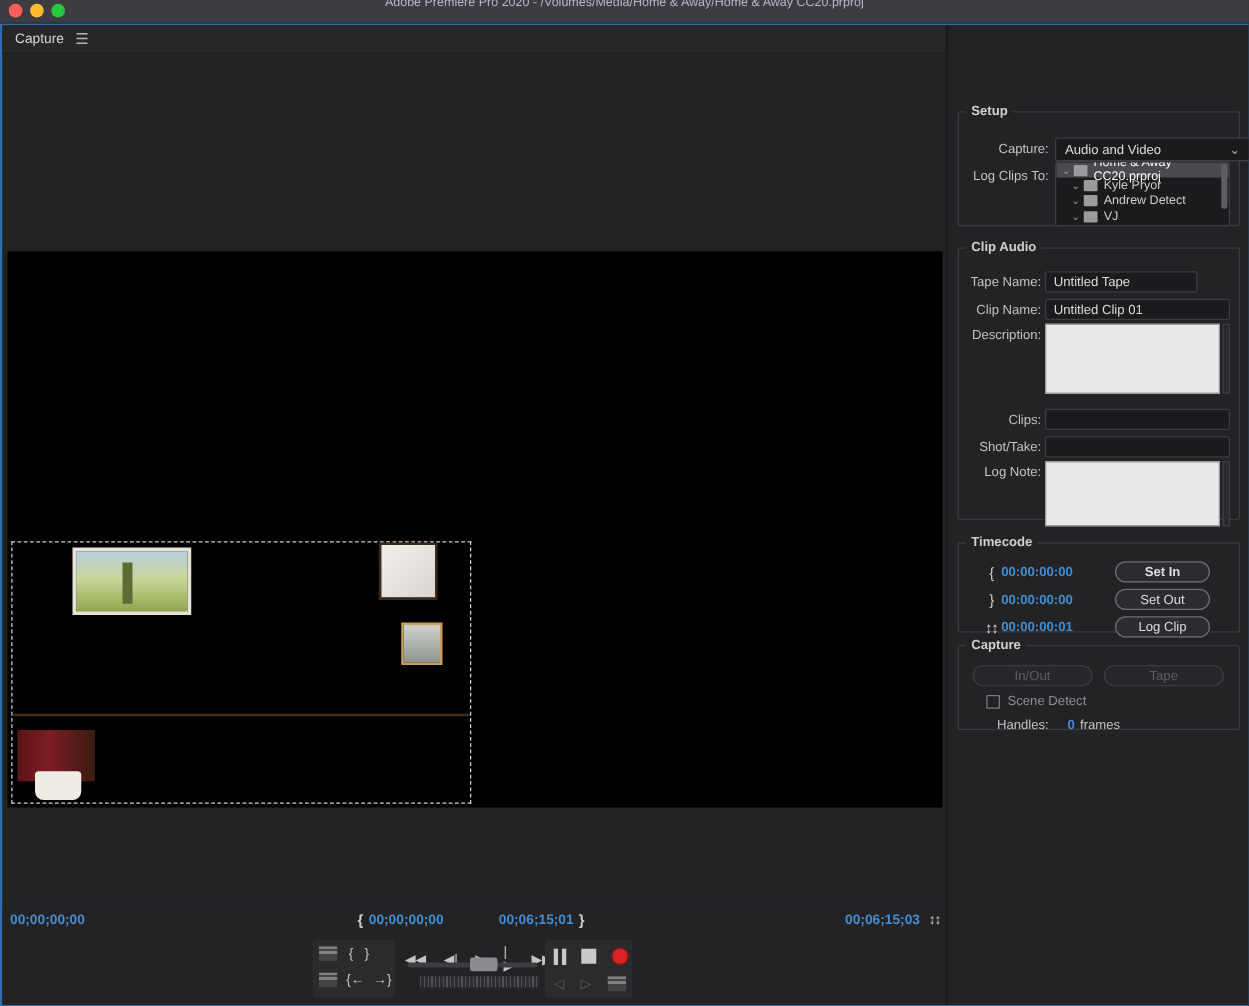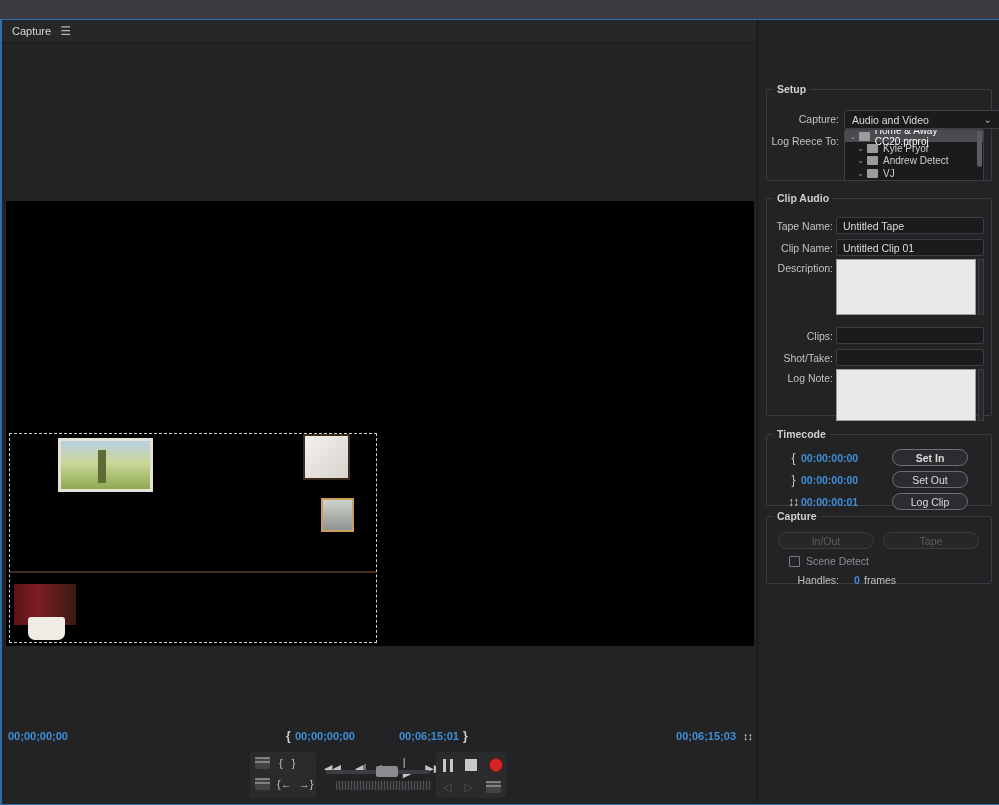--- a/index.html
+++ b/index.html
@@ -301,20 +301,28 @@
   }
   .chk-label { position: absolute; font-size: 10.5px; color: #8d8d92; }
   .handles-val { position: absolute; font-size: 10.5px; color: #3e8fd6; font-weight:bold; cursor: text;}
   .frames-lbl { position: absolute; font-size: 10.5px; color: #c2c2c2; }
 </style>
 </head>
 <body>
 
 <div id="app">
 
+  <div class="os-titlebar">
+    <div class="traffic">
+      <span class="dot red"></span>
+      <span class="dot yellow"></span>
+      <span class="dot green"></span>
+    </div>
+    <div class="os-title-text">Adobe Premiere Pro 2020 - /Volumes/Media/Home &amp; Away/Home &amp; Away CC20.prproj</div>
+  </div>
 
   <div class="win">
 
     <div class="capture-pane">
 
       <div class="pane-tabbar">
         <span class="tab-label">Capture</span>
         <span class="tab-menu">☰</span>
       </div>
 
@@ -404,21 +412,21 @@
 
       <fieldset class="grp grp-setup">
         <legend>Setup</legend>
 
         <span class="fld-label" style="left:6px; top:18px; width:66px;">Capture:</span>
         <div class="select-box" style="left:77px; top:15px; width:156px;">
           <span>Audio and Video</span>
           <span class="chev">⌄</span>
         </div>
 
-        <span class="fld-label" style="left:2px; top:40px; width:70px;">Log Reece To:</span>
+        <span class="fld-label" style="left:2px; top:40px; width:70px;">Log Clips To:</span>
         <div class="tree-box" style="left:77px; top:34px; width:140px; height:52px;">
           <div class="tree-row sel">
             <span class="tw">⌄</span>
             <span class="folder"></span>
             <span>Home &amp; Away CC20.prproj</span>
           </div>
           <div class="tree-row" style="padding-left:9px;">
             <span class="tw">⌄</span>
             <span class="folder"></span>
             <span>Kyle Pryor</span>
@@ -439,21 +447,21 @@
             <span>Reece Milas</span>
           </div>
           <div class="tree-scroll"></div>
         </div>
       </fieldset>
 
       <fieldset class="grp grp-clipdata">
         <legend>Clip Audio</legend>
 
         <span class="fld-label" style="left:4px; top:16px; width:62px;">Tape Name:</span>
-        <div class="text-input" style="left:69px; top:13px; width:148px;">
+        <div class="text-input" style="left:69px; top:13px; width:122px;">
           <span>Untitled Tape</span>
         </div>
 
         <span class="fld-label" style="left:4px; top:38px; width:62px;">Clip Name:</span>
         <div class="text-input" style="left:69px; top:35px; width:148px;">
           <span>Untitled Clip 01</span>
         </div>
 
         <span class="fld-label" style="left:0px; top:58px; width:66px;">Description:</span>
         <div class="area-input" style="left:69px; top:55px; width:140px; height:56px;"></div>

